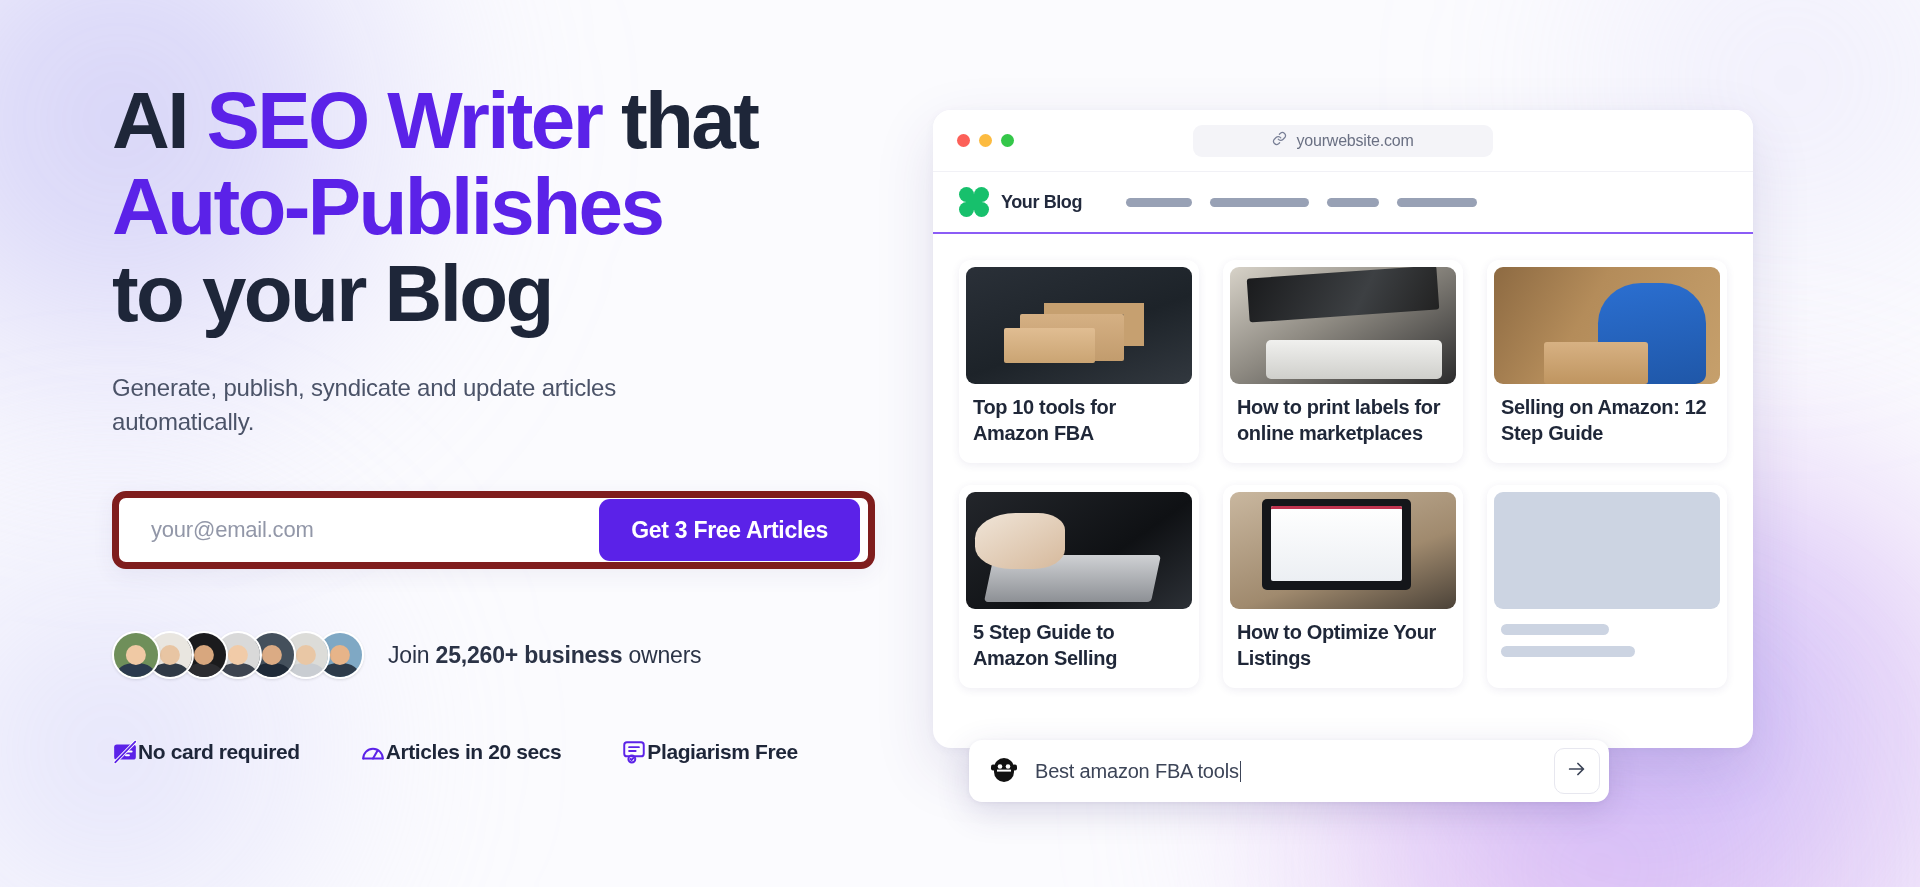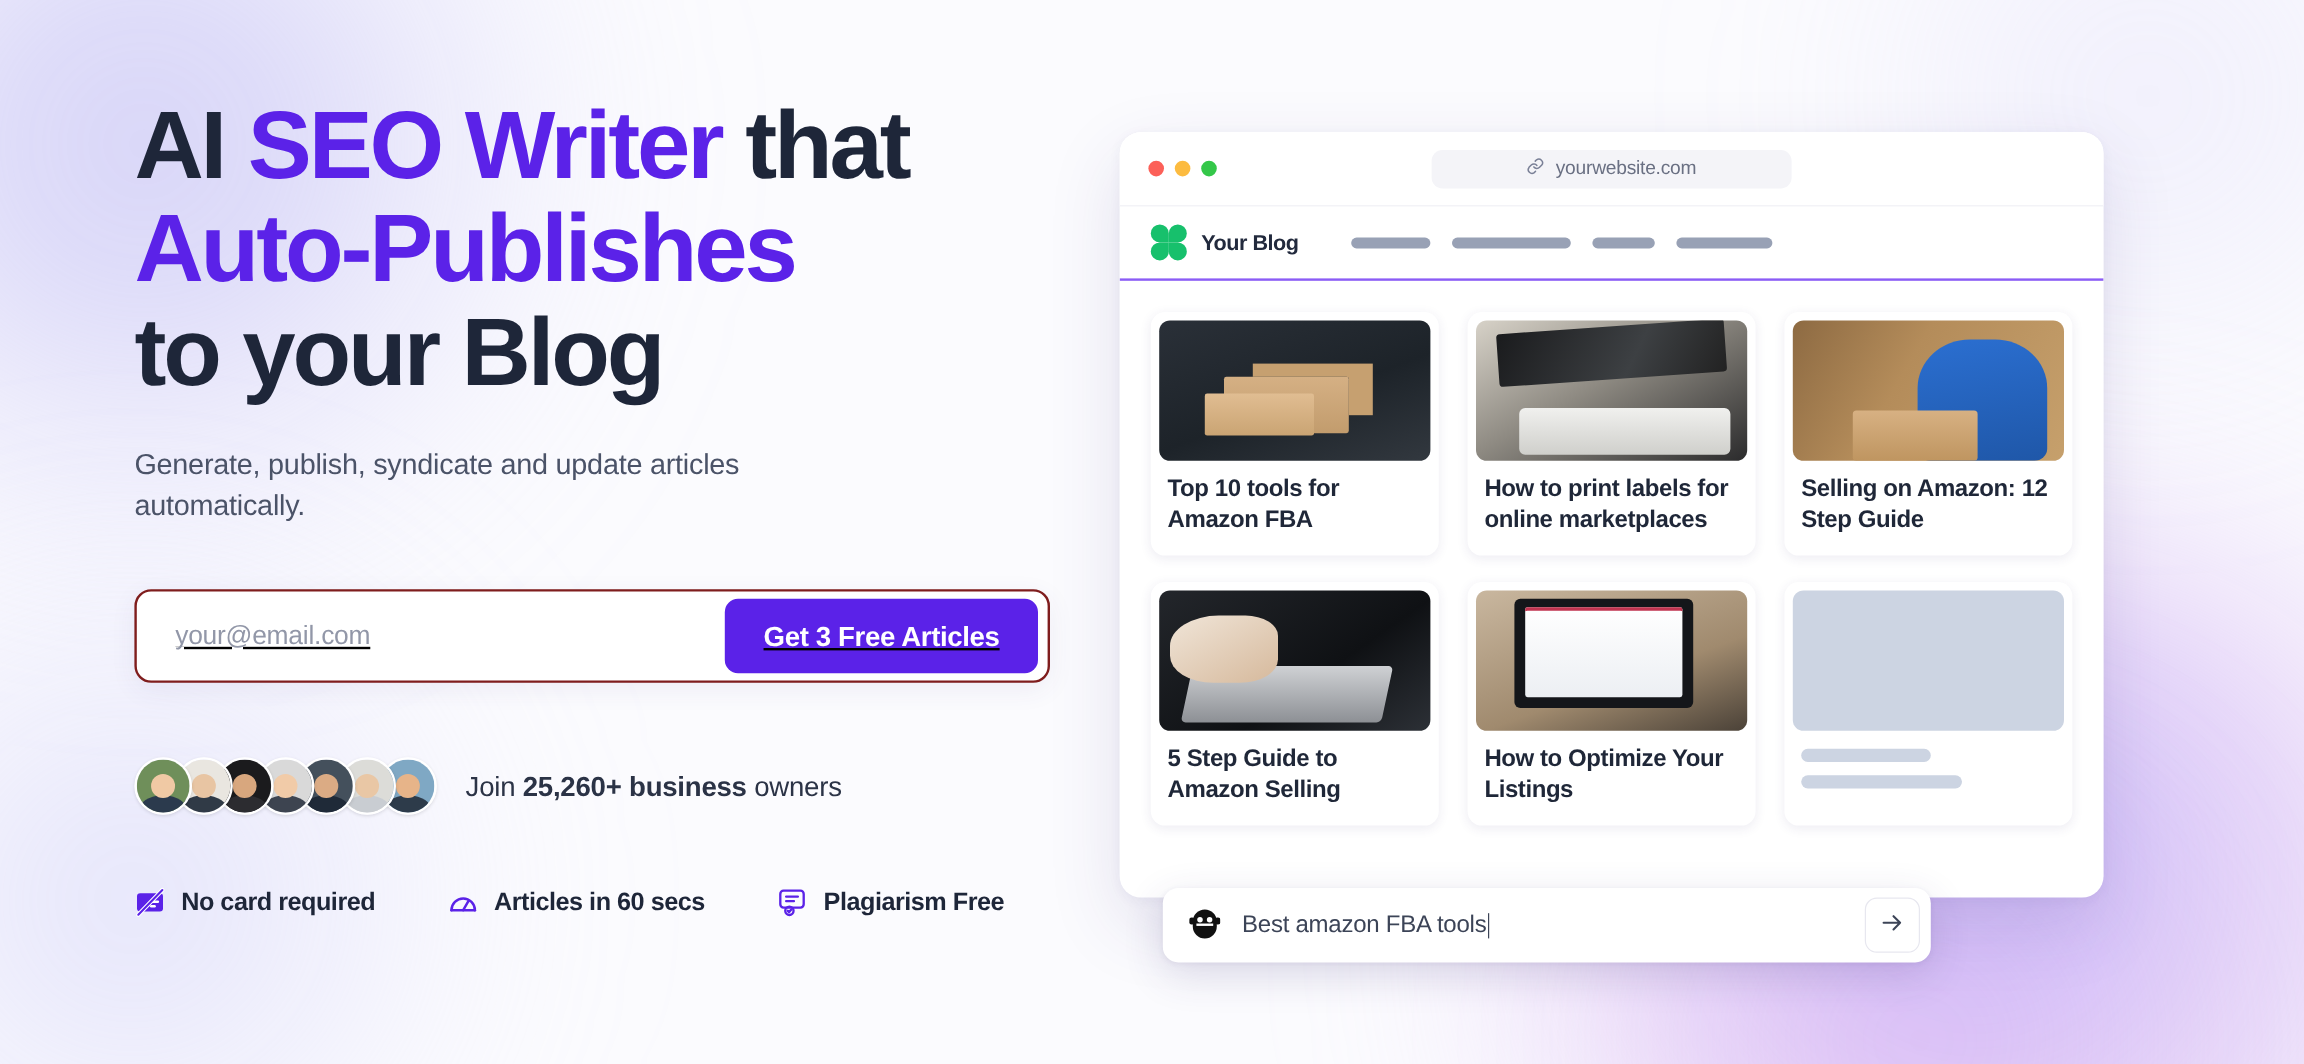--- a/index.html
+++ b/index.html
@@ -78,27 +78,26 @@
     letter-spacing: -0.2px;
   }
 
   
   .signup {
     margin-top: 52px;
     width: 763px;
     height: 78px;
     background: #ffffff;
     border-radius: 14px;
-    border: 2px solid #7f1d1d;
+    border: 7px solid #7f1d1d;
     box-shadow: 0 6px 22px rgba(70,60,130,0.07);
     display: flex;
     align-items: center;
     padding: 0 8px 0 0;
     position: relative;
-    text-decoration: underline;
   }
   .email-input {
     flex: 1;
     height: 100%;
     border: none;
     outline: none;
     background: transparent;
     font-family: "Liberation Sans", sans-serif;
     font-size: 22px;
     color: #2b3346;
@@ -165,21 +164,20 @@
   
   .features {
     margin-top: 60px;
     display: flex;
     align-items: center;
     gap: 60px;
   }
   .feature {
     display: flex;
     align-items: center;
-    gap: 13px;
     justify-content: flex-end;
   }
   .feature-label {
     font-size: 21px;
     font-weight: 700;
     color: #1e2639;
     letter-spacing: -0.4px;
     white-space: nowrap;
   }
   .feature svg { display: block; }
@@ -466,21 +464,21 @@
             <span class="feature-label">No card required</span>
           </div>
           <div class="feature">
             <span>
               <svg width="26" height="26" viewBox="0 0 24 24" fill="none" stroke="#5b22e8" stroke-width="1.9" stroke-linecap="round" stroke-linejoin="round">
                 <path d="M3 18a9 9 0 1 1 18 0"></path>
                 <path d="M3 18h18"></path>
                 <path d="M12 18l4-7"></path>
               </svg>
             </span>
-            <span class="feature-label">Articles in 60 secs</span>
+            <span class="feature-label">Articles in 20 secs</span>
           </div>
           <div class="feature">
             <span>
               <svg width="26" height="26" viewBox="0 0 24 24" fill="none" stroke="#5b22e8" stroke-width="1.8" stroke-linecap="round" stroke-linejoin="round">
                 <rect x="3" y="3" width="18" height="13" rx="2.5"></rect>
                 <path d="M7.5 7.5h9M7.5 11h6"></path>
                 <circle cx="10" cy="18.5" r="3.2"></circle>
                 <path d="M8.7 18.5l1 1 1.8-2"></path>
               </svg>
             </span>

